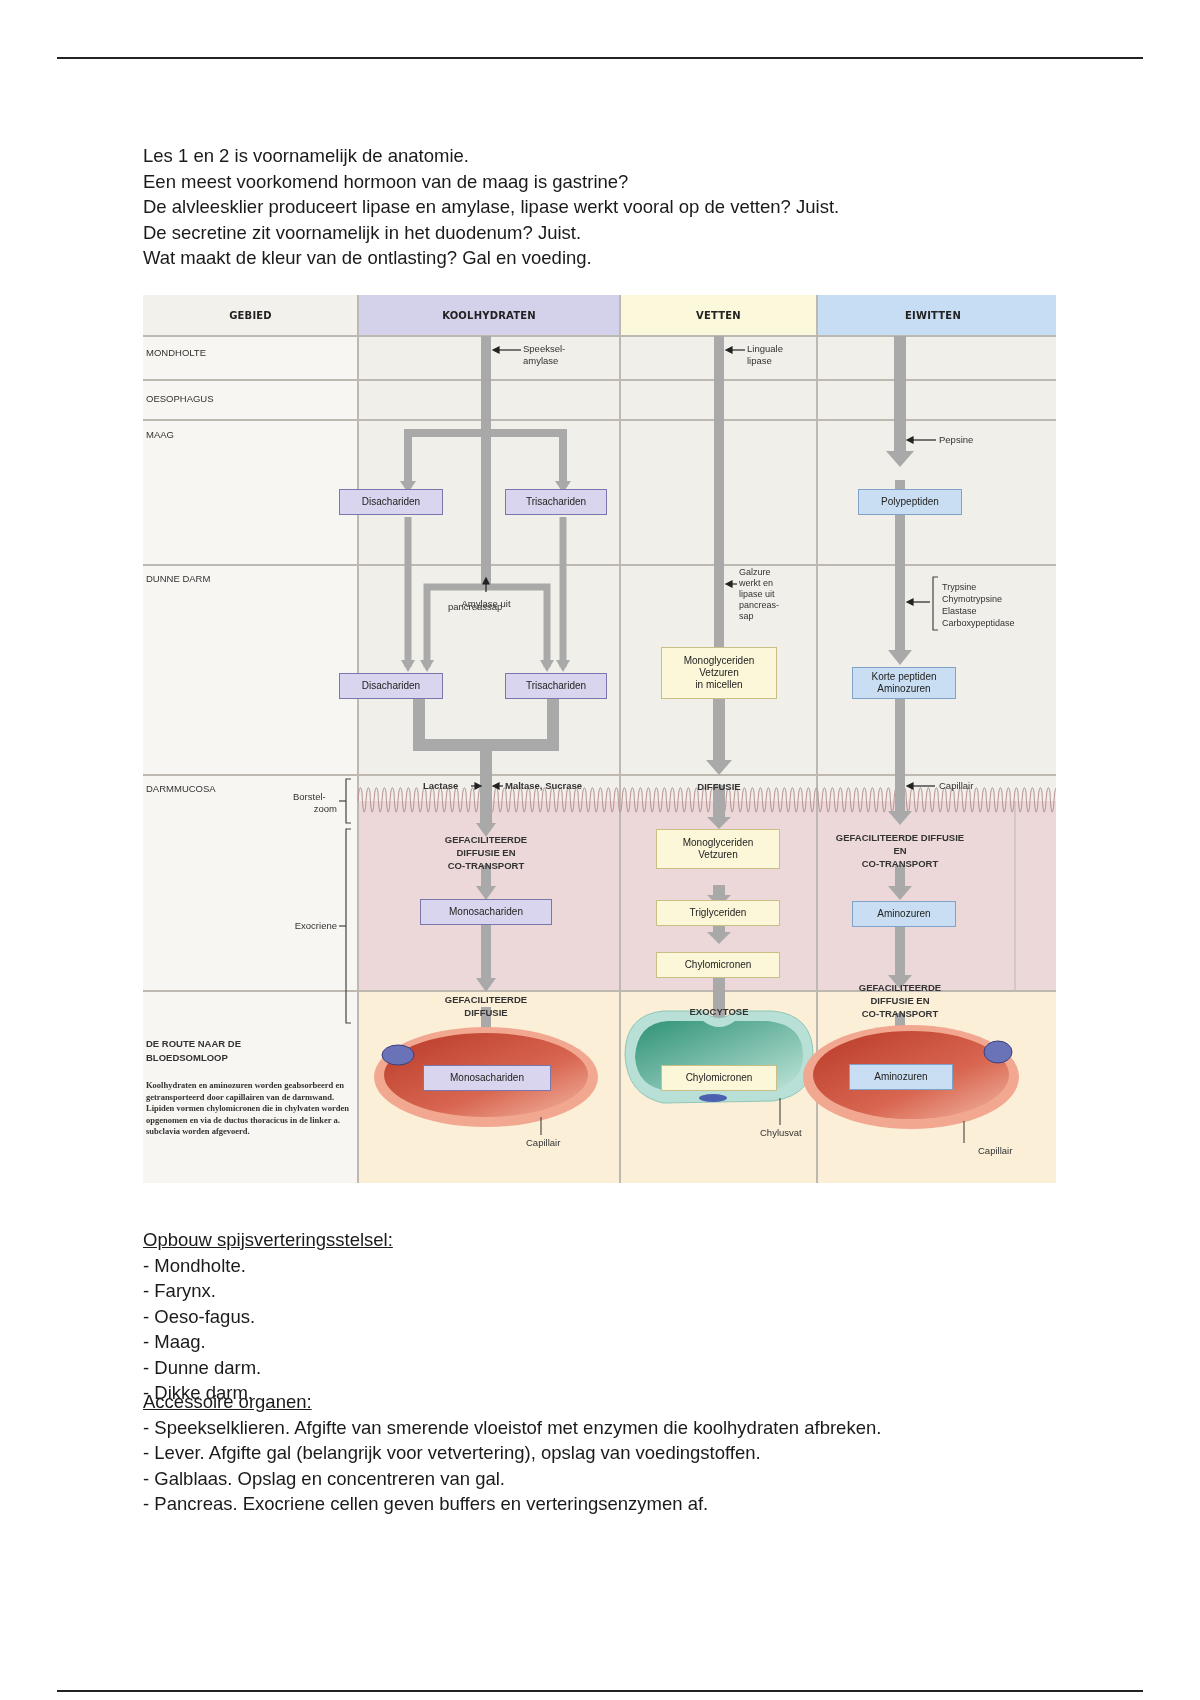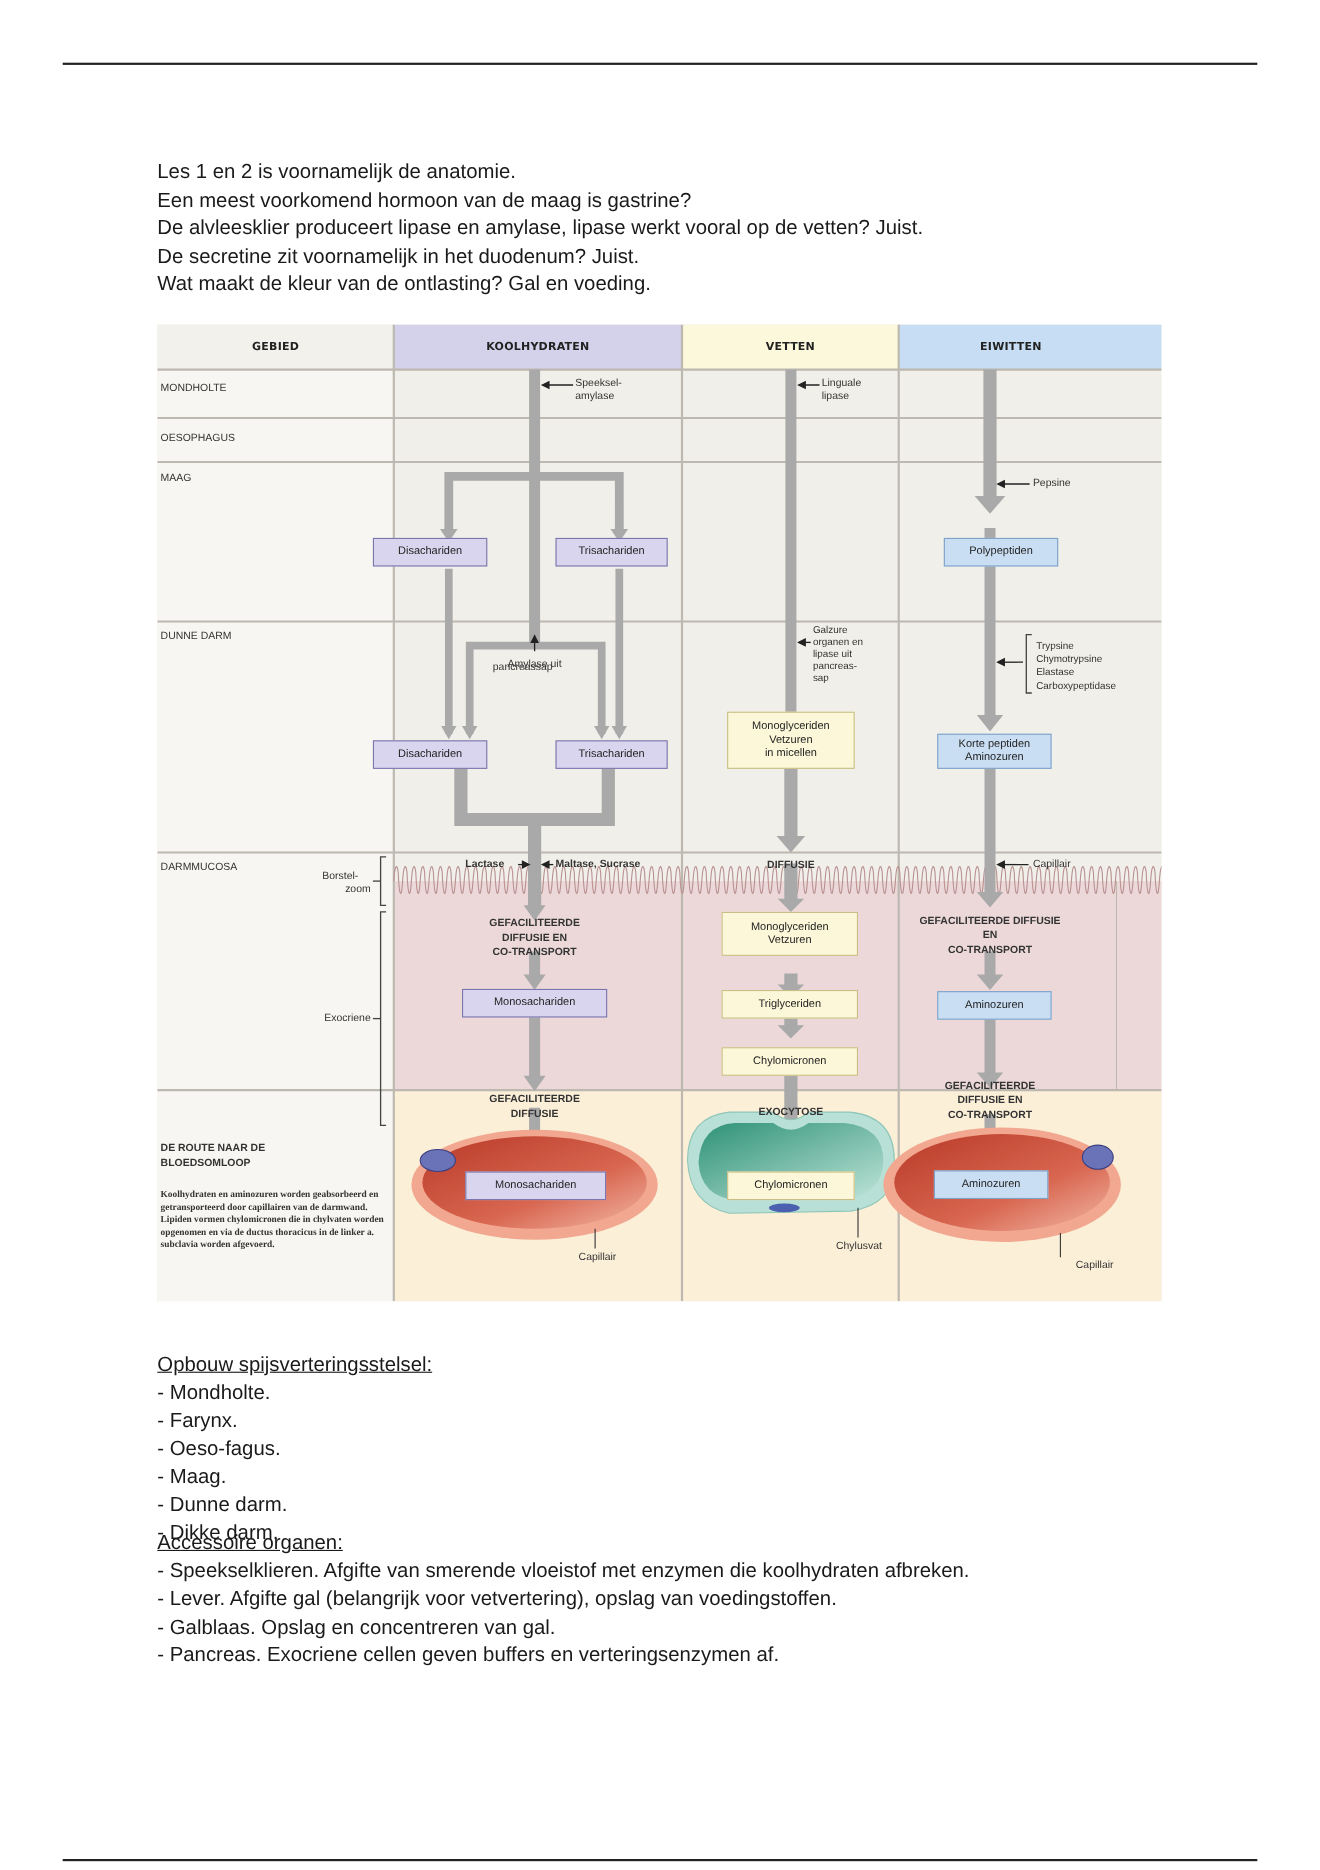--- a/index.html
+++ b/index.html
@@ -190,21 +190,21 @@
       <ellipse cx="768" cy="782" rx="108" ry="52" fill="#f2a890"></ellipse>
       <ellipse cx="768" cy="780" rx="98" ry="44" fill="url(#blood)"></ellipse>
       <ellipse cx="855" cy="757" rx="14" ry="11" fill="#6a72b8" stroke="#3c3f80" stroke-width="1"></ellipse>
       <line x1="821" y1="826" x2="821" y2="848" stroke="#333" stroke-width="1"></line>
     </g>
   </svg>
 
   <div class="hdr" style="left:0;width:215px;">GEBIED</div>
   <div class="hdr" style="left:215px;width:262px;">KOOLHYDRATEN</div>
   <div class="hdr" style="left:477px;width:197px;">VETTEN</div>
-  <div class="hdr" style="left:678px;width:196px;">EIWITTEN</div>
+  <div class="hdr" style="left:692px;width:196px;">EIWITTEN</div>
 
   <div class="rowlbl" style="top:52px;">MONDHOLTE</div>
   <div class="rowlbl" style="top:98px;">OESOPHAGUS</div>
   <div class="rowlbl" style="top:134px;">MAAG</div>
   <div class="rowlbl" style="top:278px;">DUNNE DARM</div>
   <div class="rowlbl" style="top:488px;">DARMMUCOSA</div>
   <div class="rowlbl" style="top:743px;font-weight:bold;">DE ROUTE NAAR DE</div>
   <div class="rowlbl" style="top:757px;font-weight:bold;">BLOEDSOMLOOP</div>
   <div class="note">Koolhydraten en aminozuren worden geabsorbeerd en getransporteerd door capillairen van de darmwand. Lipiden vormen chylomicronen die in chylvaten worden opgenomen en via de ductus thoracicus in de linker a. subclavia worden afgevoerd.</div>
 
@@ -214,21 +214,21 @@
 
   <div class="lbl" style="left:380px;top:48px;">Speeksel-</div>
   <div class="lbl" style="left:380px;top:60px;">amylase</div>
   <div class="lbl" style="left:604px;top:48px;">Linguale</div>
   <div class="lbl" style="left:604px;top:60px;">lipase</div>
   <div class="lbl" style="left:796px;top:139px;">Pepsine</div>
   <div class="lbl" style="left:305px;top:303px;width:76px;text-align:center;">Amylase uit</div>
   <div class="lbl" style="left:305px;top:306px;width:76px;text-align:left;">pancreassap</div>
   <div class="lbl" style="left:596px;top:272px;font-size:9px;line-height:11px;">
     <div>Galzure</div>
-    <div>organen en</div>
+    <div>werkt en</div>
     <div>lipase uit</div>
     <div>pancreas-</div>
     <div>sap</div>
   </div>
   <div class="lbl" style="left:799px;top:286px;font-size:9px;line-height:12px;">
     <div>Trypsine</div>
     <div>Chymotrypsine</div>
     <div>Elastase</div>
     <div>Carboxypeptidase</div>
   </div>

